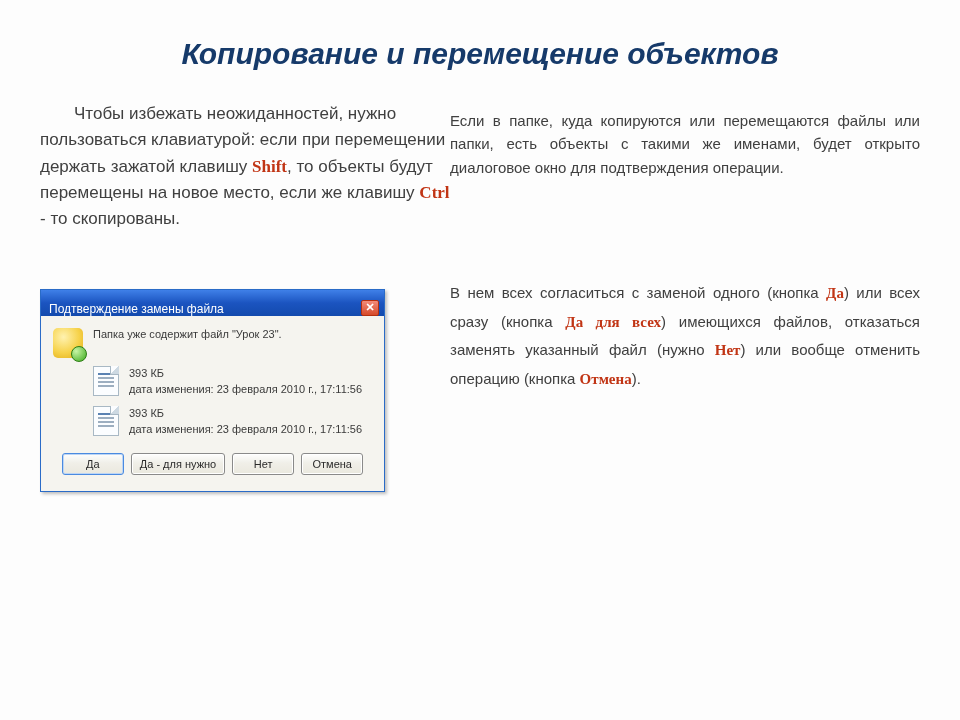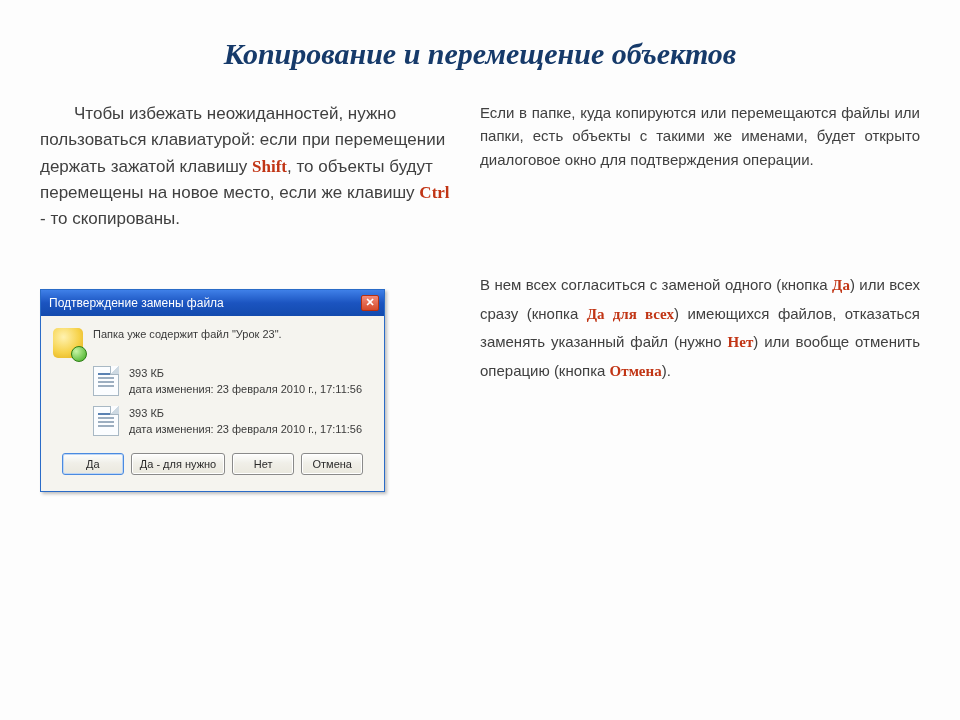--- a/index.html
+++ b/index.html
@@ -6,31 +6,31 @@
   body {
     width: 960px; height: 720px;
     background: #fdfdfd;
     font-family: Arial, sans-serif;
     color: #333;
     position: relative;
   }
   .slide { width: 100%; height: 100%; padding: 20px 40px 20px 40px; }
   .title {
     text-align: center;
-    font-family: Liberation Serif, serif;
+    font-family: Liberation Sans, sans-serif;
     font-weight: bold;
     font-style: italic;
     font-size: 30px;
     color: #163a6a;
     line-height: 1.3;
     margin: 14px 36px 28px 36px;
   }
-  .cols { display: flex; gap: 30px; }
+  .cols { display: flex; }
   .left-col { flex: 0 0 410px; }
-  .right-col { flex: 1; }
+  .right-col { flex: 1; margin-top: 8px; }
   .para {
     font-size: 17px;
     line-height: 1.55;
     color: #404040;
     font-family: Arial, sans-serif;
   }
   .para .indent { display:inline-block; width: 34px; }
   .kw { font-weight: bold; color: #c13515; font-family: Georgia, serif; }
   .right-para1 { font-size: 15px; line-height: 1.55; color: #404040; text-align: justify; }
   .right-para2 { font-size: 15px; line-height: 1.85; color: #404040; margin-top: 100px; text-align: justify; }
@@ -43,21 +43,21 @@
     font-size: 11px;
     font-family: Tahoma, Arial, sans-serif;
     color: #3a3a3a;
     box-shadow: 2px 2px 3px rgba(0,0,0,.25);
     background: #f5f4ef;
   }
   .dlg-title {
     height: 26px;
     background: linear-gradient(#3f80e8, #1b54c0 50%, #134aad);
     color: #fff;
-    display: flex; align-items: center; justify-content: space-between;
+    display: flex; align-items: flex-end; justify-content: space-between;
     padding: 0 5px 0 8px;
     font-size: 12px;
   }
   .dlg-close {
     width: 18px; height: 16px;
     background: linear-gradient(#f28b7a, #d64a2a);
     border: 1px solid #b53010;
     border-radius: 2px;
     color: #fff; font-weight: bold;
     display: flex; align-items: center; justify-content: center;

